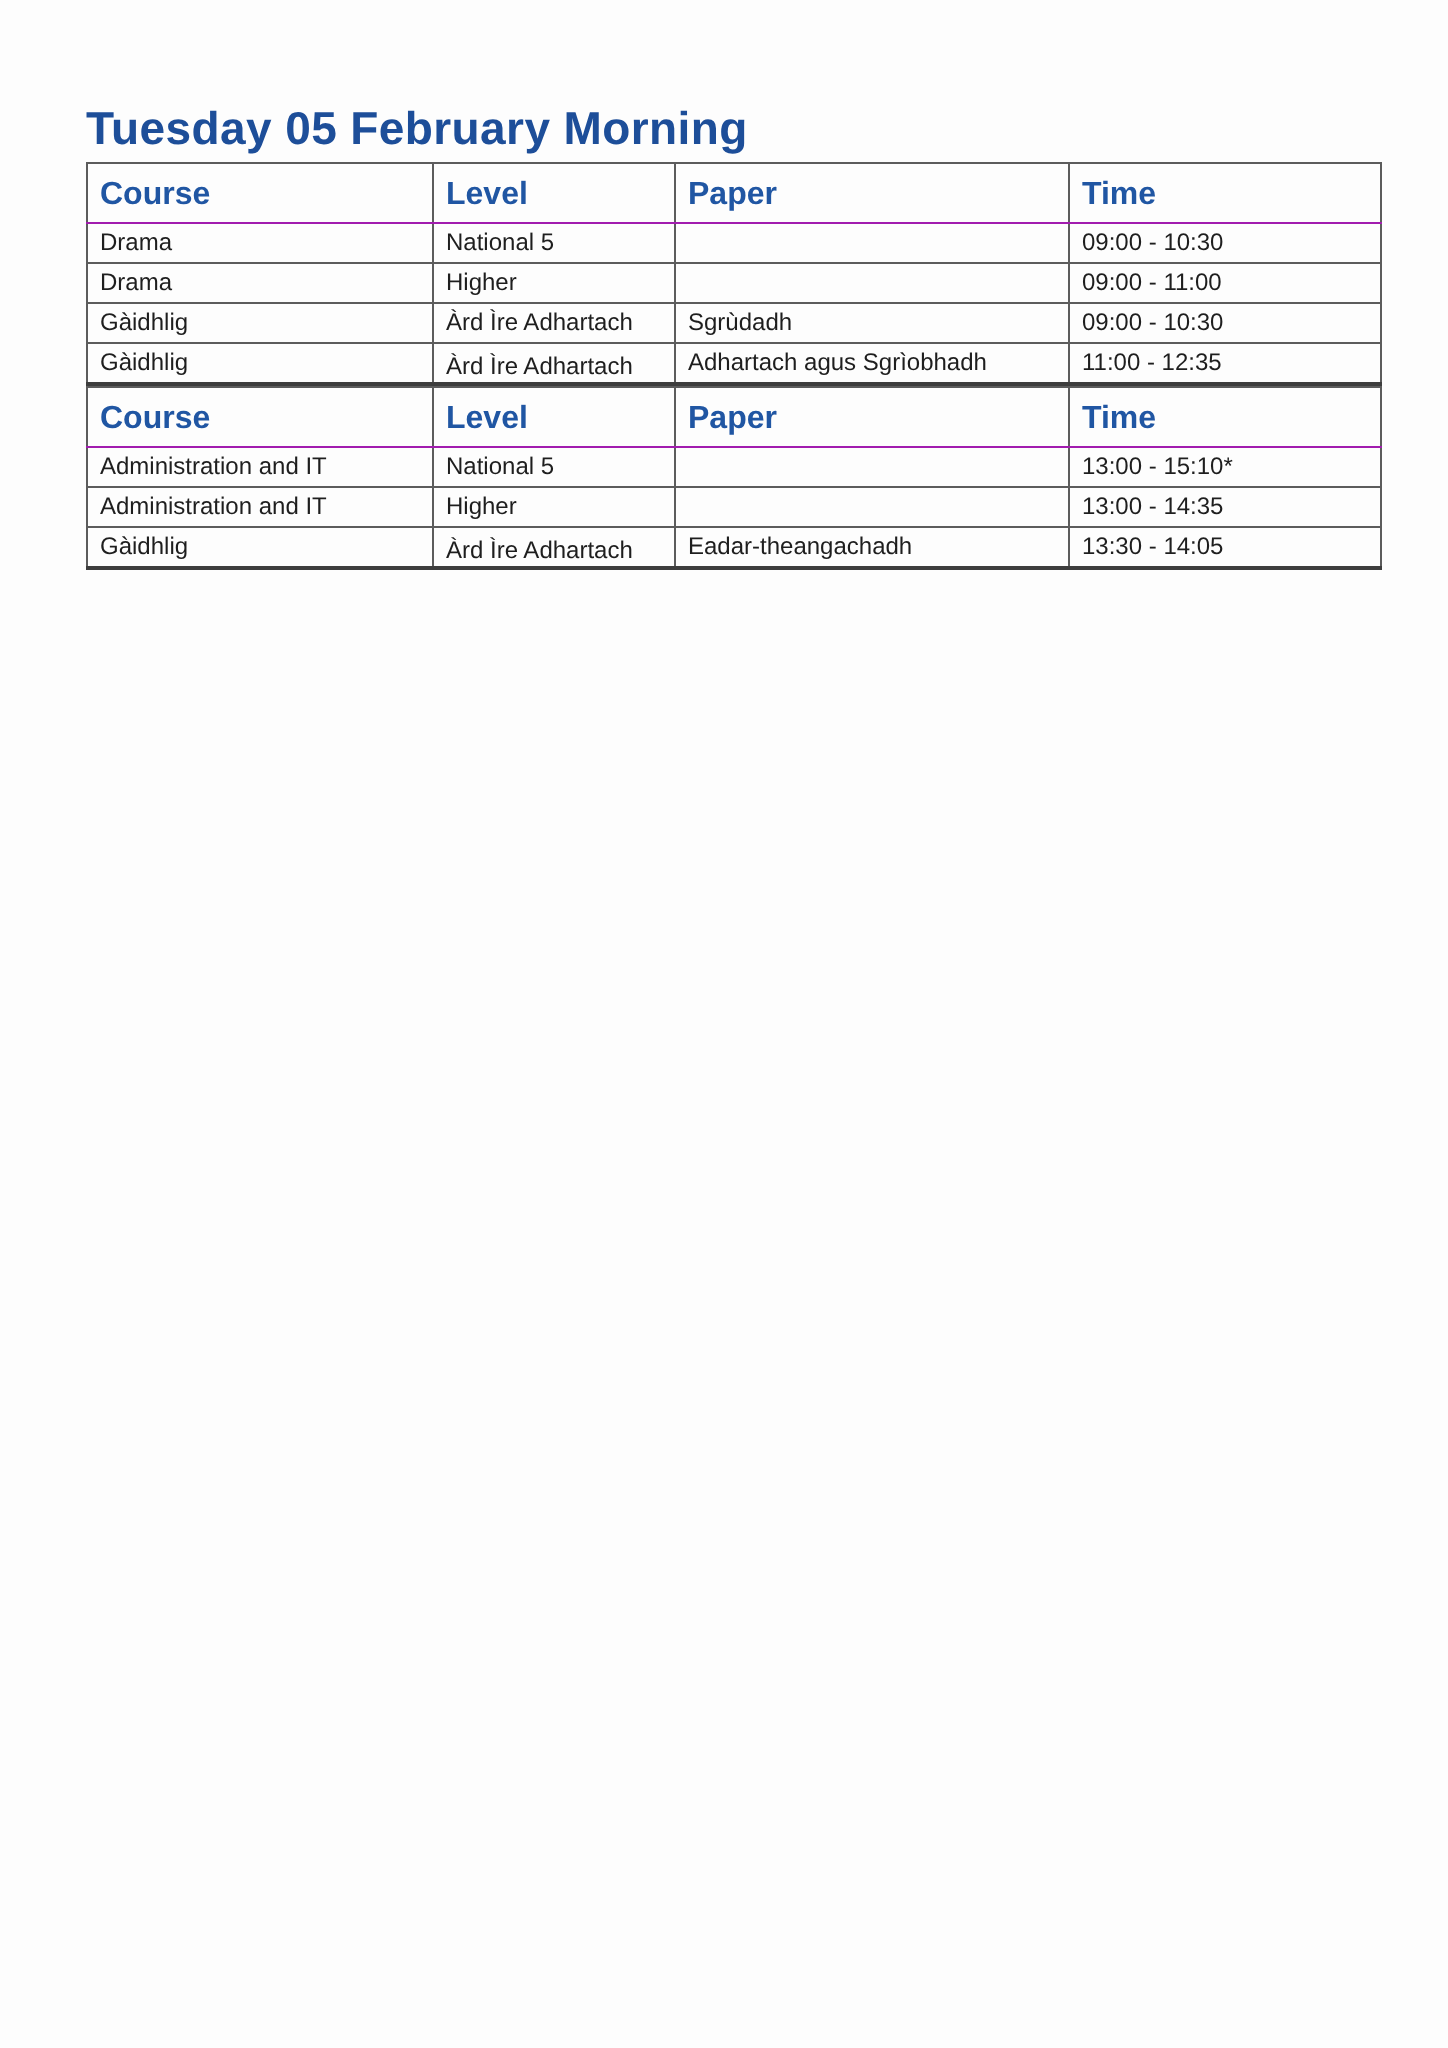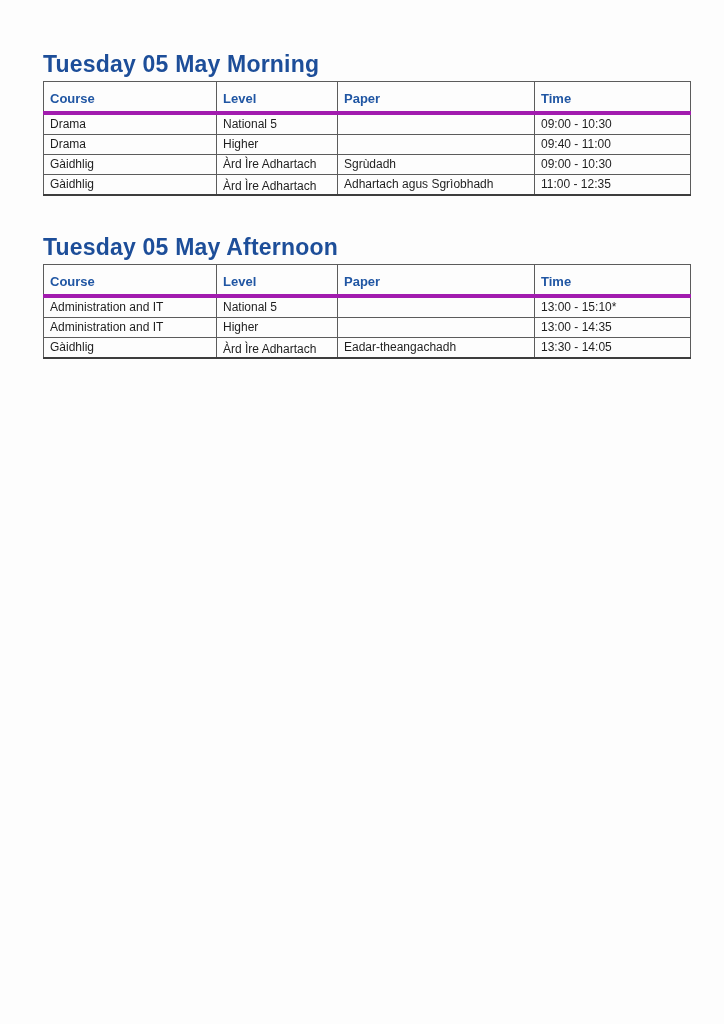--- a/index.html
+++ b/index.html
@@ -43,24 +43,24 @@
     border: 1px solid #5c5c5c;
     padding: 0 0 0 6px;
     text-align: left;
     vertical-align: top;
     overflow: visible;
   }
   table.timetable th {
     height: 26px;
     vertical-align: middle;
     padding-top: 3px;
-    font-size: 13px;
+    font-size: 16px;
     font-weight: bold;
     color: var(--header-blue, #2056a3);
-    border-bottom: 4px solid #a21caf;
+    border-bottom: 1px solid #a21caf;
   }
   table.timetable td {
     height: 19px;
     font-size: 12px;
     color: var(--body-text, #1e1e1e);
   }
   td .cell {
     line-height: 19px;
   }
   td .cell.nowrap {
@@ -75,21 +75,21 @@
     line-height: 20px;
     padding-top: 1px;
   }
 </style>
 </head>
 <body>
 
 <div class="page">
 
   <div class="section">
-    <h2 class="section-title">Tuesday 05 May Morning</h2>
+    <h2 class="section-title">Tuesday 05 February Morning</h2>
     <table class="timetable">
       <colgroup>
         <col style="width:173px">
           <col style="width:121px">
           <col style="width:197px">
           <col style="width:156px">
       </colgroup>
       <thead>
         <tr>
           <th>Course</th>
@@ -117,21 +117,21 @@
             <td>
               <div class="cell nowrap">Drama</div>
             </td>
             <td>
               <div class="cell nowrap">Higher</div>
             </td>
             <td>
               <div class="cell nowrap"></div>
             </td>
             <td>
-              <div class="cell nowrap">09:40 - 11:00</div>
+              <div class="cell nowrap">09:00 - 11:00</div>
             </td>
           </tr>
           <tr>
             <td>
               <div class="cell nowrap">Gàidhlig</div>
             </td>
             <td>
               <div class="cell nowrap">Àrd Ìre Adhartach</div>
             </td>
             <td>
@@ -153,21 +153,20 @@
             </td>
             <td>
               <div class="cell nowrap">11:00 - 12:35</div>
             </td>
           </tr>
         </tbody>
     </table>
   </div>
 
   <div class="section">
-    <h2 class="section-title">Tuesday 05 May Afternoon</h2>
     <table class="timetable">
       <colgroup>
         <col style="width:173px">
           <col style="width:121px">
           <col style="width:197px">
           <col style="width:156px">
       </colgroup>
       <thead>
         <tr>
           <th>Course</th>

